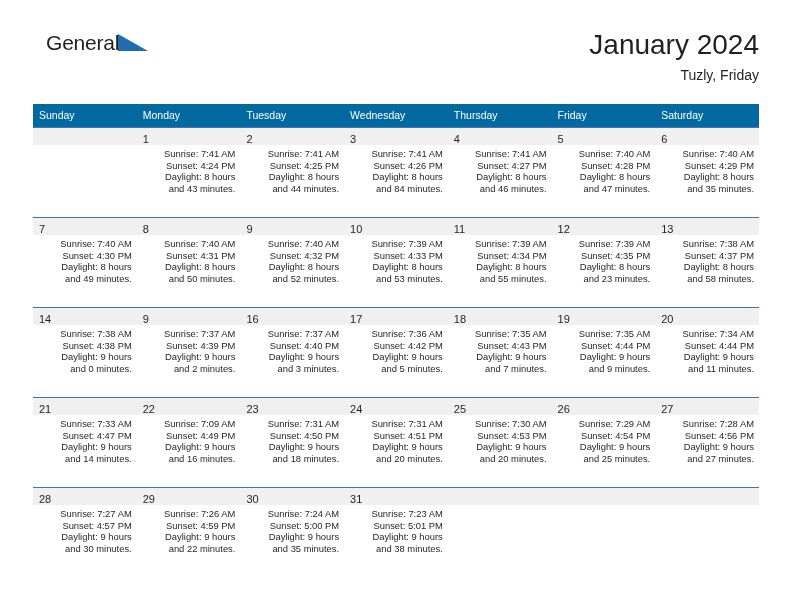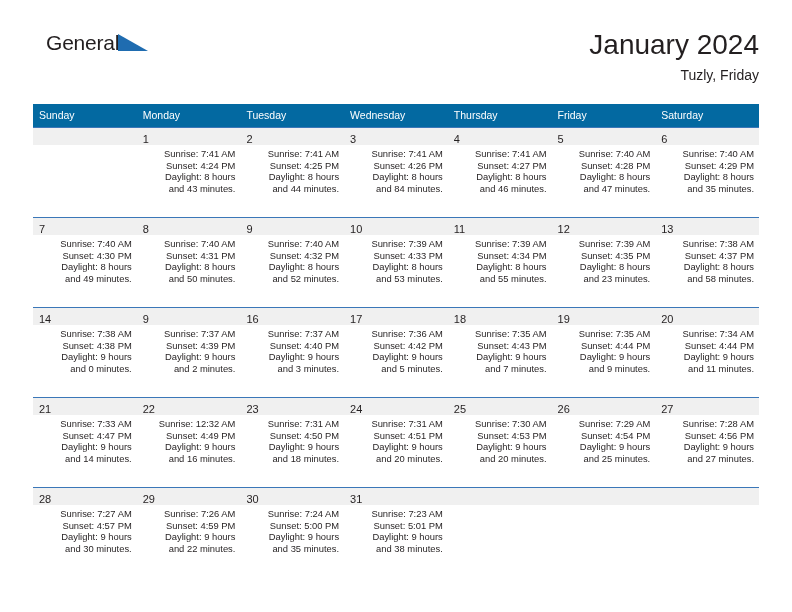--- a/index.html
+++ b/index.html
@@ -420,21 +420,21 @@
                 <div>Sunset: 4:47 PM</div>
                 <div>Daylight: 9 hours</div>
                 <div>and 14 minutes.</div>
               </div>
             </div>
           </td>
           <td>
             <div class="cell">
               <div class="daynum-band"><span class="daynum">22</span></div>
               <div class="details">
-                <div>Sunrise: 12:32 AM</div>
+                <div>Sunrise: 7:09 AM</div>
                 <div>Sunset: 4:49 PM</div>
                 <div>Daylight: 9 hours</div>
                 <div>and 16 minutes.</div>
               </div>
             </div>
           </td>
           <td>
             <div class="cell">
               <div class="daynum-band"><span class="daynum">23</span></div>
               <div class="details">

